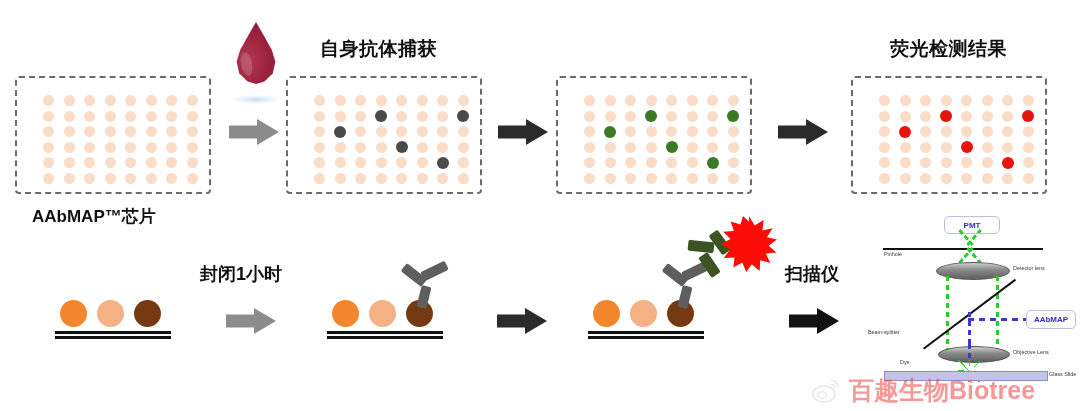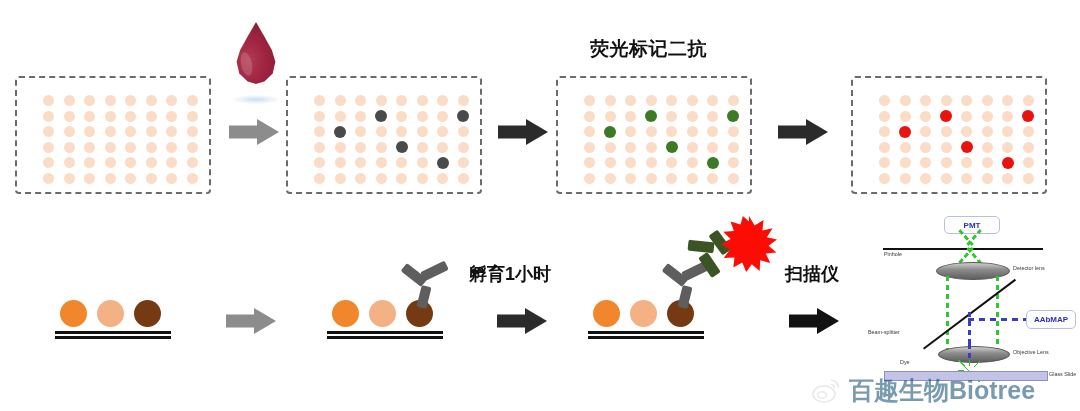--- a/index.html
+++ b/index.html
@@ -81,29 +81,30 @@
       background:conic-gradient(from 0deg,
         #2ec92e 0 6deg,rgba(0,0,0,0) 6deg 45deg,#2ec92e 45deg 51deg,
         rgba(0,0,0,0) 51deg 90deg,#2ec92e 90deg 96deg,rgba(0,0,0,0) 96deg 135deg,
         #2ec92e 135deg 141deg,rgba(0,0,0,0) 141deg 180deg,#2ec92e 180deg 186deg,
         rgba(0,0,0,0) 186deg 225deg,#2ec92e 225deg 231deg,rgba(0,0,0,0) 231deg 270deg,
         #2ec92e 270deg 276deg,rgba(0,0,0,0) 276deg 315deg,#2ec92e 315deg 321deg,
         rgba(0,0,0,0) 321deg 360deg);}
 
   
   .wm{position:absolute;display:flex;align-items:center;gap:7px;opacity:.55;}
-  .wm .txt{font-size:25px;font-weight:700;color:#0c4a6e;white-space:nowrap;
+  .wm .txt{font-size:25px;font-weight:700;color:#ef4444;white-space:nowrap;
            letter-spacing:0px;}
 </style>
 </head>
 <body>
 
 <div class="stage">
 
-  <div class="abs title" style="left:590px;top:36px;">荧光标记二抗</div>
+  <div class="abs title" style="left:320px;top:36px;">自身抗体捕获</div>
+  <div class="abs title" style="left:890px;top:36px;">荧光检测结果</div>
 
   <div class="drop" style="left:234px;top:22px;">
     <div class="body"></div>
       <div class="sheen"></div>
   </div>
   <div class="splash" style="left:233px;top:95px;"></div>
 
   <div class="abs panel" style="left:15px;top:76px;width:196px;height:118px;">
     <div class="grid" id="g0">
         <div class="dot" style="width: 11px; height: 11px; left: 26px; top: 17px;"></div>
@@ -306,20 +307,21 @@
         <div class="dot" style="width: 11px; height: 11px; left: 46.5px; top: 94.5px;"></div>
         <div class="dot" style="width: 11px; height: 11px; left: 67px; top: 94.5px;"></div>
         <div class="dot" style="width: 11px; height: 11px; left: 87.5px; top: 94.5px;"></div>
         <div class="dot" style="width: 11px; height: 11px; left: 108px; top: 94.5px;"></div>
         <div class="dot" style="width: 11px; height: 11px; left: 128.5px; top: 94.5px;"></div>
         <div class="dot" style="width: 11px; height: 11px; left: 149px; top: 94.5px;"></div>
         <div class="dot" style="width: 11px; height: 11px; left: 169.5px; top: 94.5px;"></div>
       </div>
   </div>
 
+  <div class="abs chiplabel" style="left:32px;top:205px;">AAbMAP™芯片</div>
 
   <div class="arrow" style="left:229px;top:118px;width:50px;height:28px;">
     <div class="shaft" style="width:30px;background:#8c8c8c;"></div>
     <div class="head" style="left:28px;border-left:22px solid #8c8c8c;"></div>
   </div>
   <div class="arrow" style="left:498px;top:118px;width:50px;height:28px;">
     <div class="shaft" style="width:30px;background:#2b2b2b;"></div>
     <div class="head" style="left:28px;border-left:22px solid #2b2b2b;"></div>
   </div>
   <div class="arrow" style="left:778px;top:118px;width:50px;height:28px;">
@@ -330,20 +332,21 @@
   <div class="abs" style="left:55px;top:290px;width:170px;height:60px;">
     <div class="bead" style="left:5px;top:10px;width:27px;height:27px;background:#f1862c;"></div>
     <div class="bead" style="left:42px;top:10px;width:27px;height:27px;background:#f4b183;"></div>
     <div class="bead" style="left:79px;top:10px;width:27px;height:27px;background:#763a12;"></div>
     <div class="slide" style="left:0px;top:41px;width:116px;height:8px;">
       <div class="l1"></div>
         <div class="l2"></div>
     </div>
   </div>
 
+  <div class="abs steplabel" style="left:200px;top:262px;">封闭1小时</div>
   <div class="arrow" style="left:226px;top:307px;width:50px;height:28px;">
     <div class="shaft" style="width:30px;background:#8c8c8c;"></div>
     <div class="head" style="left:28px;border-left:22px solid #8c8c8c;"></div>
   </div>
 
   <div class="abs" style="left:327px;top:290px;width:175px;height:60px;">
     <div class="bead" style="left:5px;top:10px;width:27px;height:27px;background:#f1862c;"></div>
     <div class="bead" style="left:42px;top:10px;width:27px;height:27px;background:#f4b183;"></div>
     <div class="bead" style="left:79px;top:10px;width:27px;height:27px;background:#763a12;"></div>
     <div class="ab" style="left:68px;top:-30px;width:60px;height:52px;">
@@ -353,21 +356,20 @@
                    transform:rotate(38deg);"></span>
       <span style="left:26px;top:6px;width:27px;height:10px;background:#5e5e5e;
                    transform:rotate(-26deg);"></span>
     </div>
     <div class="slide" style="left:0px;top:41px;width:116px;height:8px;">
       <div class="l1"></div>
         <div class="l2"></div>
     </div>
   </div>
 
-  <div class="abs steplabel" style="left:469px;top:262px;">孵育1小时</div>
   <div class="arrow" style="left:497px;top:307px;width:50px;height:28px;">
     <div class="shaft" style="width:30px;background:#2b2b2b;"></div>
     <div class="head" style="left:28px;border-left:22px solid #2b2b2b;"></div>
   </div>
 
   <div class="abs" style="left:588px;top:290px;width:185px;height:60px;">
     <div class="bead" style="left:5px;top:10px;width:27px;height:27px;background:#f1862c;"></div>
     <div class="bead" style="left:42px;top:10px;width:27px;height:27px;background:#f4b183;"></div>
     <div class="bead" style="left:79px;top:10px;width:27px;height:27px;background:#763a12;"></div>
     <div class="ab" style="left:68px;top:-30px;width:60px;height:52px;">

